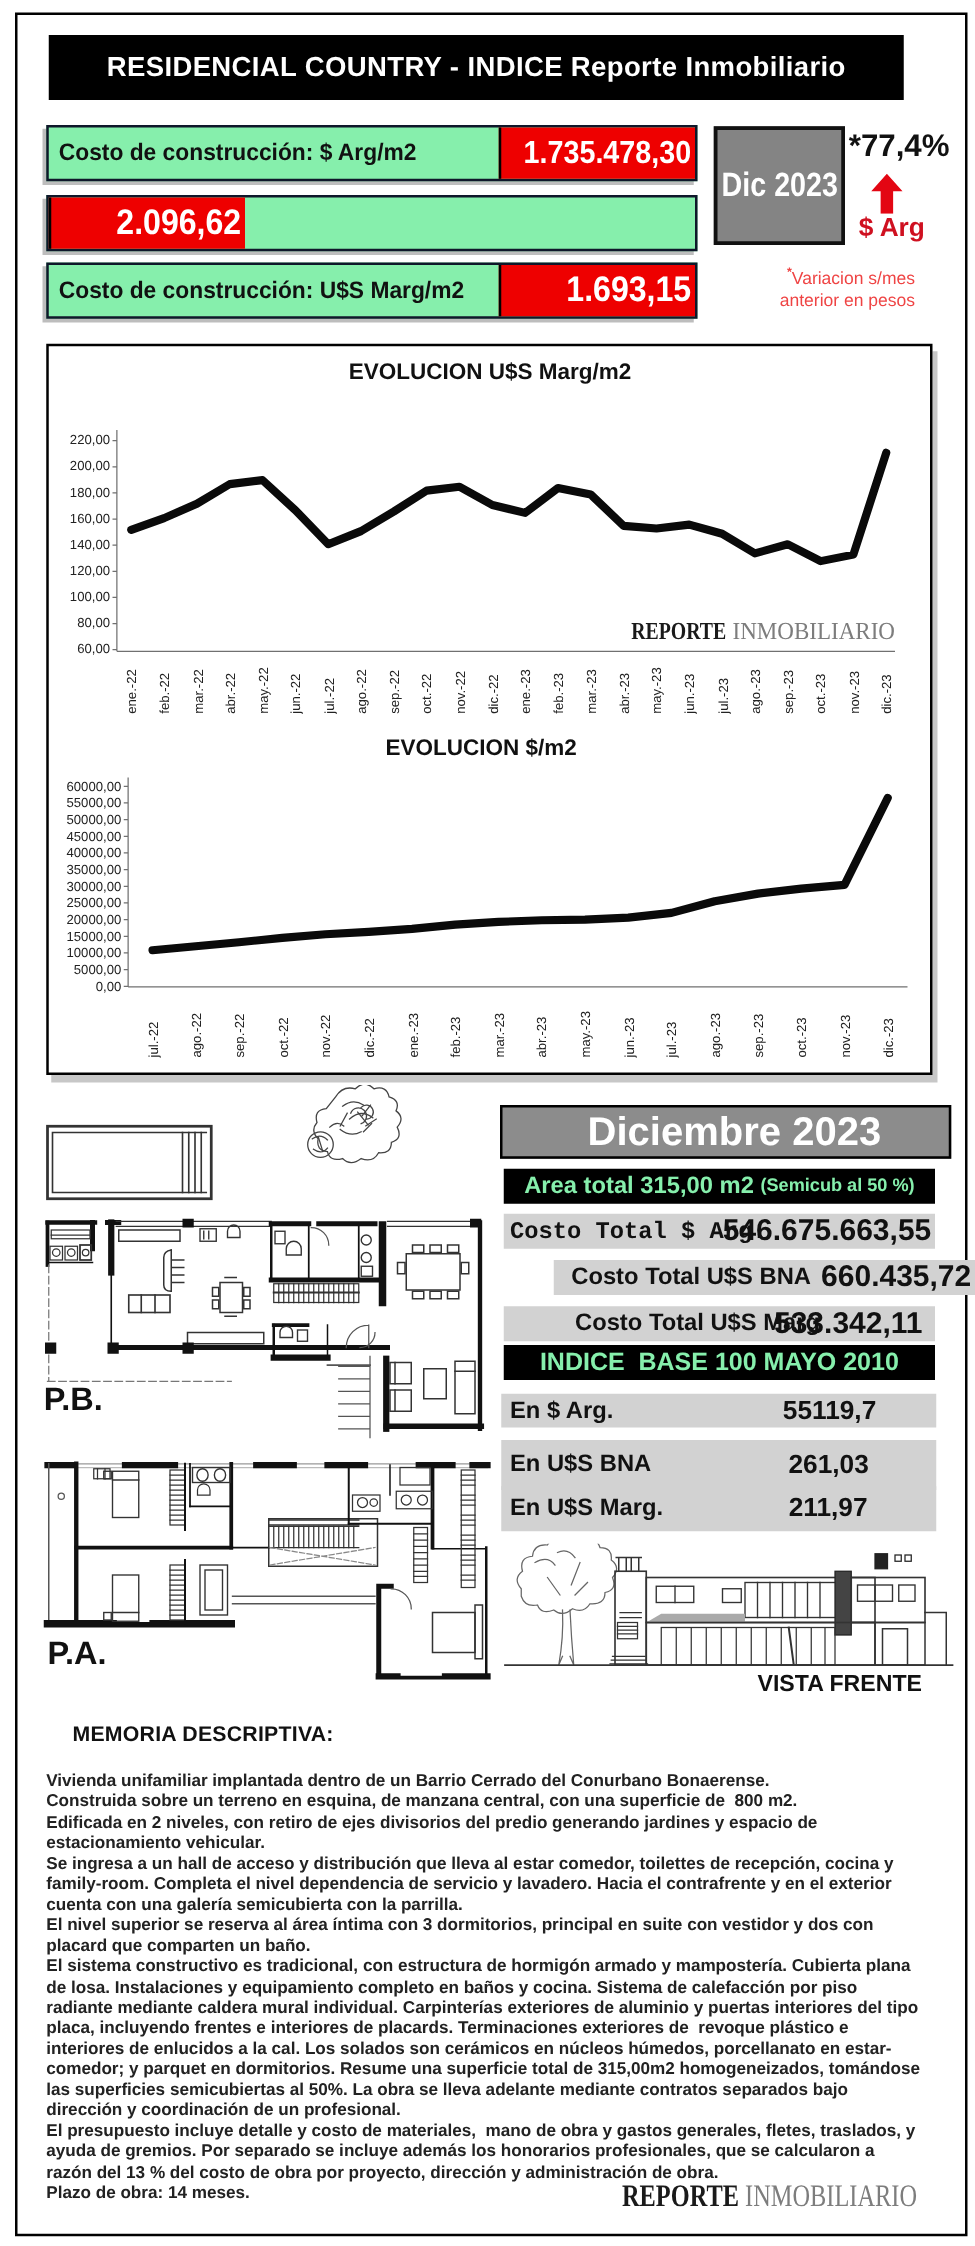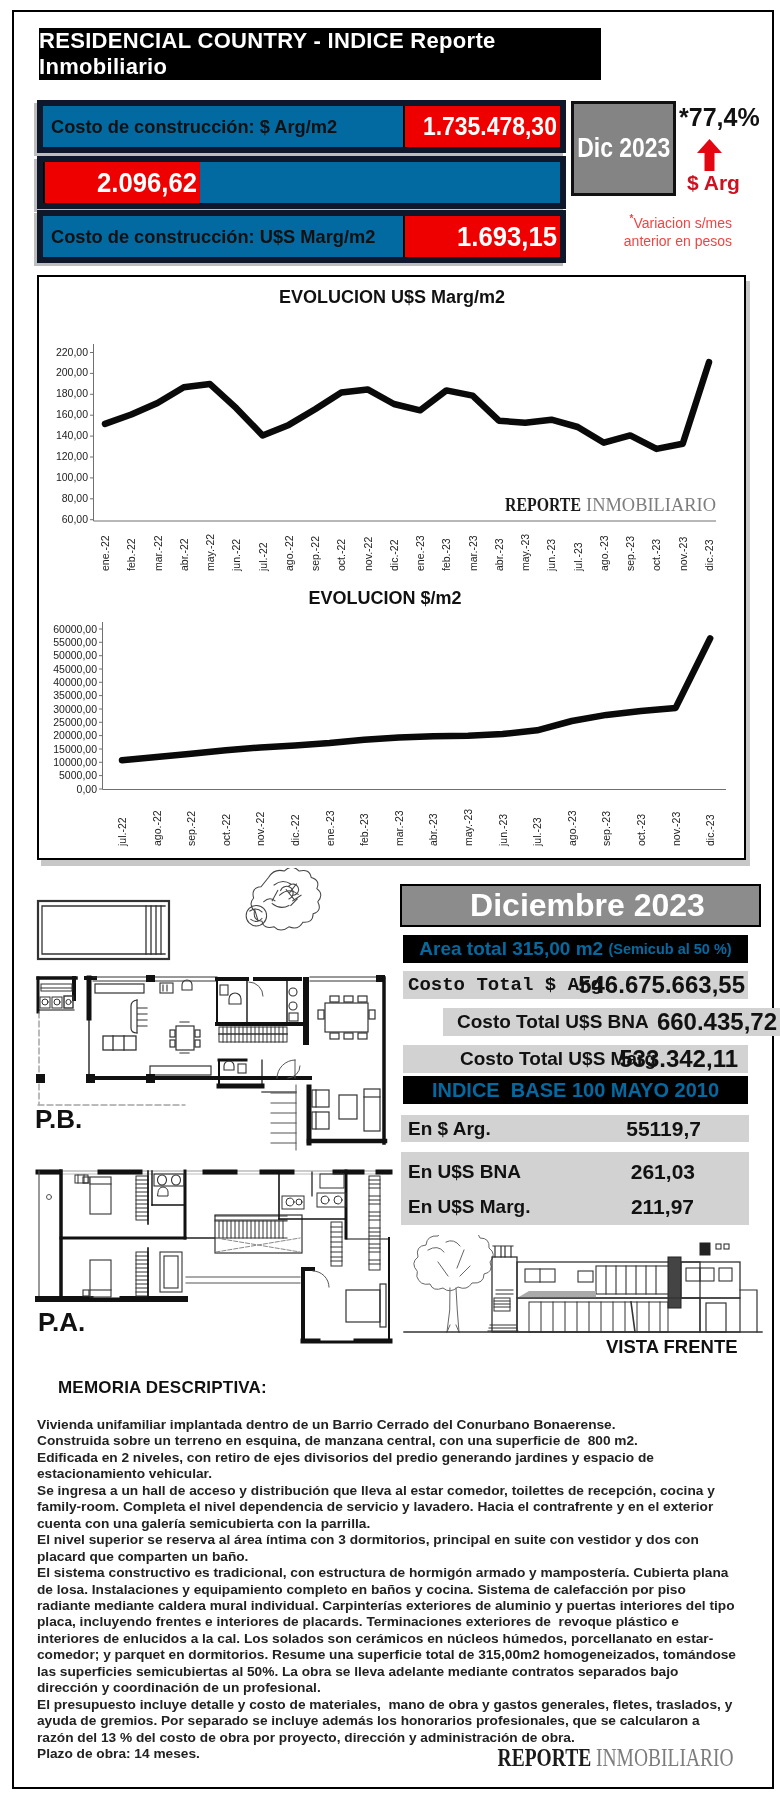--- a/index.html
+++ b/index.html
@@ -1,34 +1,34 @@
 <!DOCTYPE html>
 <html><head>
 <meta charset="utf-8">
 <style>
 html,body{margin:0;padding:0;background:#ffffff;}
 .page{position:relative;width:780px;height:1797px;background:#ffffff;font-family:"Liberation Sans",sans-serif;overflow:hidden;}
 .abs{position:absolute;}
-.costrow{position:absolute;left:37px;width:517px;height:41px;border:6px solid #0f172a;background:#0369a1;box-shadow:-3px 3px 0 #bdbdbd;display:flex;gap:13px;}
+.costrow{position:absolute;left:37px;width:517px;height:41px;border:2px solid #0f172a;background:#86efac;box-shadow:-3px 3px 0 #bdbdbd;display:flex;gap:13px;}
 .costlabel{flex:1;display:flex;align-items:center;padding-left:8px;font-size:19px;font-weight:bold;color:#111;}.costlabel span{display:inline-block;transform:scaleX(.96);transform-origin:0 50%;white-space:nowrap;}
 .costval{width:152px;background:#ee0000;color:#fff;font-weight:bold;font-size:25.5px;display:flex;align-items:center;justify-content:flex-end;padding-right:3px;border-left:2px solid #000;}.costval span{display:inline-block;transform:scaleX(.9);transform-origin:100% 50%;white-space:nowrap;}
 .grow{position:absolute;left:403px;width:345px;background:#d2d2d2;display:flex;align-items:center;}
 .grow .lb{font-weight:bold;font-size:19px;color:#111;}
 .grow .vl{position:absolute;font-weight:bold;color:#111;}
-.blackbar{position:absolute;left:403px;width:345px;background:#000;color:#0369a1;display:flex;align-items:center;justify-content:center;font-weight:bold;}
+.blackbar{position:absolute;left:403px;width:345px;background:#000;color:#86efac;display:flex;align-items:center;justify-content:center;font-weight:bold;}
 .yl{font-size:10.5px;fill:#222;text-anchor:end;font-family:"Liberation Sans",sans-serif;}
 .xl{font-size:10.5px;fill:#222;text-anchor:start;font-family:"Liberation Sans",sans-serif;}
 </style>
 </head>
 <body>
 <div class="page">
 
 <div class="abs" style="left:12px;top:10px;width:758px;height:1775px;border:2px solid #000;"></div>
 
-<div class="abs" style="left:39px;top:28px;width:562px;height:52px;background:#000;color:#fff;display:flex;align-items:center;justify-content:center;font-size:22px;font-weight:bold;letter-spacing:.3px;">RESIDENCIAL COUNTRY - INDICE Reporte Inmobiliario</div>
+<div class="abs" style="left:39px;top:28px;width:684px;height:52px;background:#000;color:#fff;display:flex;align-items:center;justify-content:center;font-size:22px;font-weight:bold;letter-spacing:.3px;">RESIDENCIAL COUNTRY - INDICE Reporte Inmobiliario</div>
 
 <div class="costrow" style="top:100px;">
   <div class="costlabel">
         <span>Costo de construcción: $ Arg/m2</span>
       </div>
   <div class="costval">
         <span>1.735.478,30</span>
       </div>
 </div>
 

